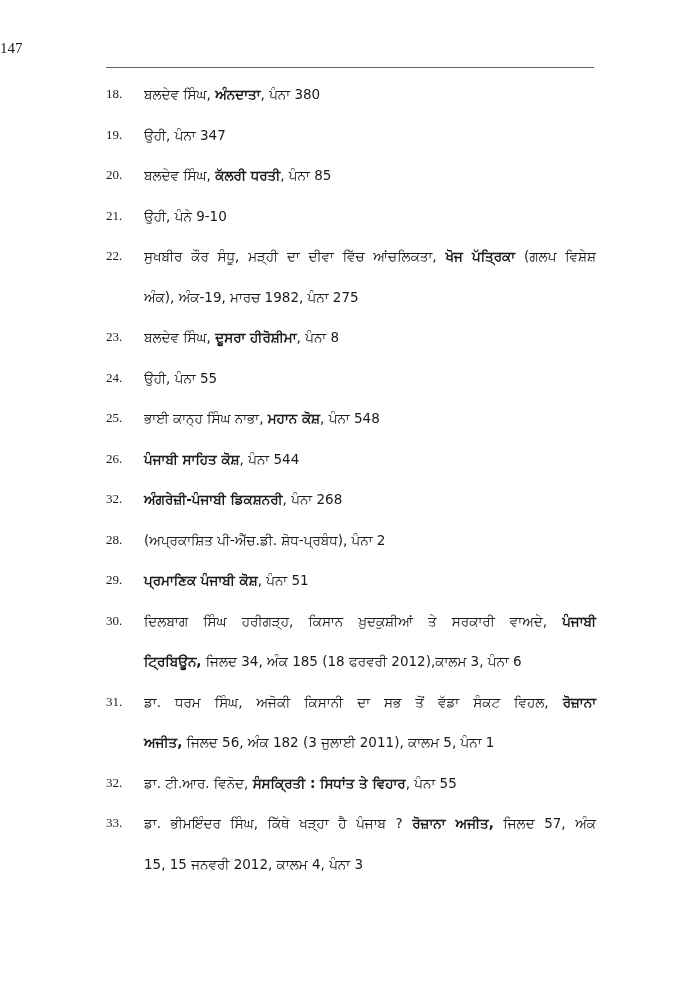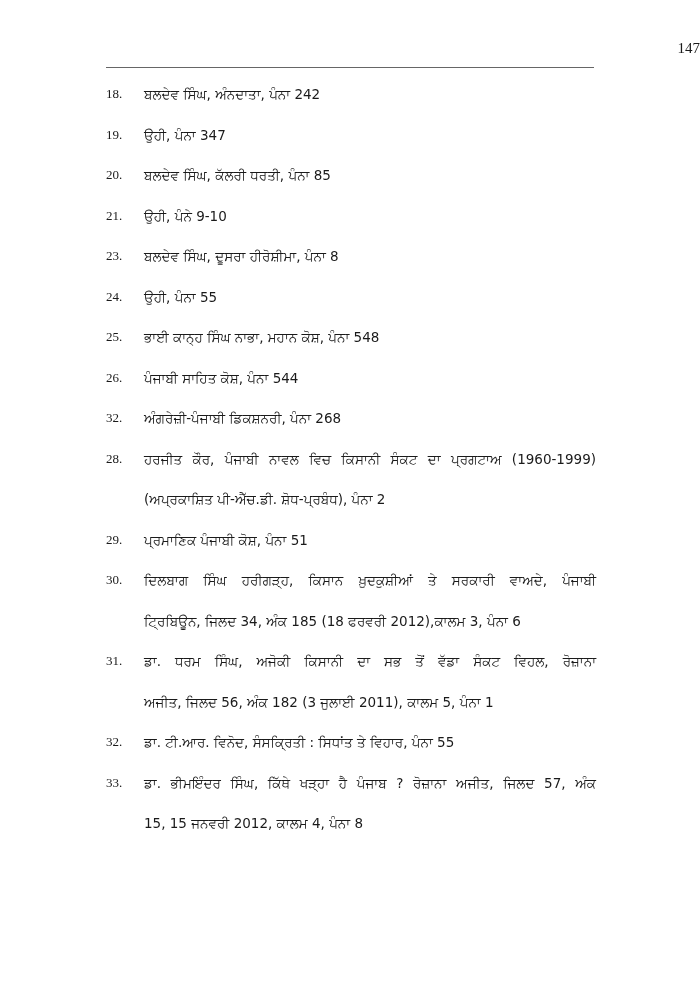--- a/index.html
+++ b/index.html
@@ -13,21 +13,21 @@
       position: relative;
       overflow: hidden;
       font-family: "DejaVu Serif", "Liberation Serif", serif;
       color: #1a1a1a;
     }
     .page-number {
       position: absolute;
       top: 40px;
       left: 0;
       width: 700px;
-      text-align: right;
+      text-align: left;
       font-family: "Liberation Serif", serif;
       font-size: 15px;
     }
     .header-rule {
       position: absolute;
       top: 67px;
       left: 106px;
       width: 488px;
       height: 0;
       border-top: 1.5px solid #666666;
@@ -55,45 +55,50 @@
       display: block;
       white-space: nowrap;
       font-family: "DejaVu Sans", sans-serif;
       font-size: 13.5px;
     }
     .note-line.justify {
       text-align: justify;
       text-align-last: justify;
       white-space: normal;
     }
-    .seg-b { font-weight: normal; }
+    .seg-b { font-weight: bold; }
     .seg-n { font-weight: normal; }
   </style>
 </head>
 <body>
 
 <div class="page-number">147</div>
 <div class="header-rule"></div>
 
 <div class="notes" id="notes-root">
     <div class="note">
       <span class="note-num">18.</span>
-      <span class="note-line"><span class="seg-n">ਬਲਦੇਵ ਸਿੰਘ, </span><span class="seg-b">ਅੰਨਦਾਤਾ</span><span class="seg-n">, ਪੰਨਾ 242</span></span>
+      <span class="note-line"><span class="seg-n">ਬਲਦੇਵ ਸਿੰਘ, </span><span class="seg-b">ਅੰਨਦਾਤਾ</span><span class="seg-n">, ਪੰਨਾ 380</span></span>
     </div>
     <div class="note">
       <span class="note-num">19.</span>
       <span class="note-line"><span class="seg-n">ਉਹੀ, ਪੰਨਾ 347</span></span>
     </div>
     <div class="note">
       <span class="note-num">20.</span>
       <span class="note-line"><span class="seg-n">ਬਲਦੇਵ ਸਿੰਘ, </span><span class="seg-b">ਕੱਲਰੀ ਧਰਤੀ</span><span class="seg-n">, ਪੰਨਾ 85</span></span>
     </div>
     <div class="note">
       <span class="note-num">21.</span>
       <span class="note-line"><span class="seg-n">ਉਹੀ, ਪੰਨੇ 9-10</span></span>
+    </div>
+    <div class="note">
+      <span class="note-num">22.</span>
+      <span class="note-line justify"><span class="seg-n">ਸੁਖਬੀਰ ਕੌਰ ਸੰਧੂ, ਮੜ੍ਹੀ ਦਾ ਦੀਵਾ ਵਿੱਚ ਆਂਚਲਿਕਤਾ, </span><span class="seg-b">ਖੋਜ ਪੱਤ੍ਰਿਕਾ</span><span class="seg-n"> (ਗਲਪ ਵਿਸ਼ੇਸ਼</span></span>
+      <span class="note-line"><span class="seg-n">ਅੰਕ), ਅੰਕ-19, ਮਾਰਚ 1982, ਪੰਨਾ 275</span></span>
     </div>
     <div class="note">
       <span class="note-num">23.</span>
       <span class="note-line"><span class="seg-n">ਬਲਦੇਵ ਸਿੰਘ, </span><span class="seg-b">ਦੂਸਰਾ ਹੀਰੋਸ਼ੀਮਾ</span><span class="seg-n">, ਪੰਨਾ 8</span></span>
     </div>
     <div class="note">
       <span class="note-num">24.</span>
       <span class="note-line"><span class="seg-n">ਉਹੀ, ਪੰਨਾ 55</span></span>
     </div>
     <div class="note">
@@ -103,21 +108,20 @@
     <div class="note">
       <span class="note-num">26.</span>
       <span class="note-line"><span class="seg-b">ਪੰਜਾਬੀ ਸਾਹਿਤ ਕੋਸ਼</span><span class="seg-n">, ਪੰਨਾ 544</span></span>
     </div>
     <div class="note">
       <span class="note-num">32.</span>
       <span class="note-line"><span class="seg-b">ਅੰਗਰੇਜ਼ੀ-ਪੰਜਾਬੀ ਡਿਕਸ਼ਨਰੀ</span><span class="seg-n">, ਪੰਨਾ 268</span></span>
     </div>
     <div class="note">
       <span class="note-num">28.</span>
-      <span class="note-line justify"><span class="seg-n">ਹਰਜੀਤ ਕੌਰ, </span><span class="seg-b">ਪੰਜਾਬੀ ਨਾਵਲ ਵਿਚ ਕਿਸਾਨੀ ਸੰਕਟ ਦਾ ਪ੍ਰਗਟਾਅ</span><span class="seg-n"> (1960-1999)</span></span>
       <span class="note-line"><span class="seg-n">(ਅਪ੍ਰਕਾਸ਼ਿਤ ਪੀ-ਐੱਚ.ਡੀ. ਸ਼ੋਧ-ਪ੍ਰਬੰਧ), ਪੰਨਾ 2</span></span>
     </div>
     <div class="note">
       <span class="note-num">29.</span>
       <span class="note-line"><span class="seg-b">ਪ੍ਰਮਾਣਿਕ ਪੰਜਾਬੀ ਕੋਸ਼</span><span class="seg-n">, ਪੰਨਾ 51</span></span>
     </div>
     <div class="note">
       <span class="note-num">30.</span>
       <span class="note-line justify"><span class="seg-n">ਦਿਲਬਾਗ ਸਿੰਘ ਹਰੀਗੜ੍ਹ, ਕਿਸਾਨ ਖ਼ੁਦਕੁਸ਼ੀਆਂ ਤੇ ਸਰਕਾਰੀ ਵਾਅਦੇ, </span><span class="seg-b">ਪੰਜਾਬੀ</span></span>
       <span class="note-line"><span class="seg-b">ਟ੍ਰਿਬਿਊਨ,</span><span class="seg-n"> ਜਿਲਦ 34, ਅੰਕ 185 (18 ਫਰਵਰੀ 2012),ਕਾਲਮ 3, ਪੰਨਾ 6</span></span>
@@ -127,15 +131,15 @@
       <span class="note-line justify"><span class="seg-n">ਡਾ. ਧਰਮ ਸਿੰਘ, ਅਜੋਕੀ ਕਿਸਾਨੀ ਦਾ ਸਭ ਤੋਂ ਵੱਡਾ ਸੰਕਟ ਵਿਹਲ, </span><span class="seg-b">ਰੋਜ਼ਾਨਾ</span></span>
       <span class="note-line"><span class="seg-b">ਅਜੀਤ,</span><span class="seg-n"> ਜਿਲਦ 56, ਅੰਕ 182 (3 ਜੁਲਾਈ 2011), ਕਾਲਮ 5, ਪੰਨਾ 1</span></span>
     </div>
     <div class="note">
       <span class="note-num">32.</span>
       <span class="note-line"><span class="seg-n">ਡਾ. ਟੀ.ਆਰ. ਵਿਨੋਦ, </span><span class="seg-b">ਸੰਸਕ੍ਰਿਤੀ : ਸਿਧਾਂਤ ਤੇ ਵਿਹਾਰ</span><span class="seg-n">, ਪੰਨਾ 55</span></span>
     </div>
     <div class="note">
       <span class="note-num">33.</span>
       <span class="note-line justify"><span class="seg-n">ਡਾ. ਭੀਮਇੰਦਰ ਸਿੰਘ, ਕਿੱਥੇ ਖੜ੍ਹਾ ਹੈ ਪੰਜਾਬ ? </span><span class="seg-b">ਰੋਜ਼ਾਨਾ ਅਜੀਤ,</span><span class="seg-n"> ਜਿਲਦ 57, ਅੰਕ</span></span>
-      <span class="note-line"><span class="seg-n">15, 15 ਜਨਵਰੀ 2012, ਕਾਲਮ 4, ਪੰਨਾ 8</span></span>
+      <span class="note-line"><span class="seg-n">15, 15 ਜਨਵਰੀ 2012, ਕਾਲਮ 4, ਪੰਨਾ 3</span></span>
     </div>
   </div>
 
 </body></html>

